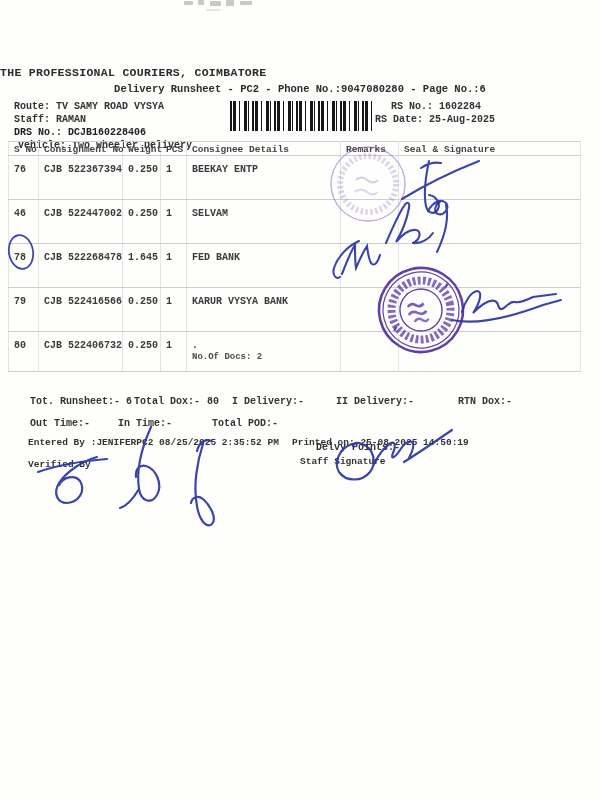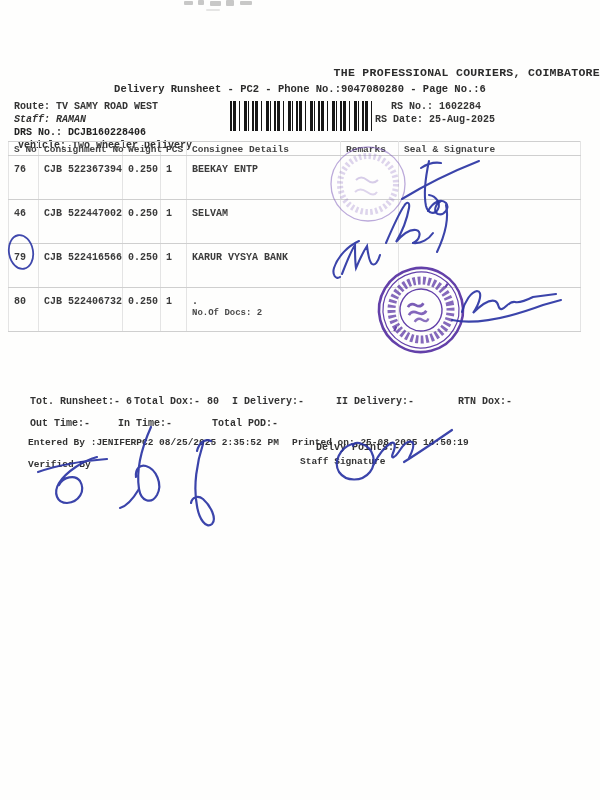--- a/index.html
+++ b/index.html
@@ -2,25 +2,25 @@
 <html><head>
 <meta charset="utf-8">
 <style>
   html,body{margin:0;padding:0;background:#ffffff;}
   .page{
     position:relative;width:600px;height:800px;background:#fefefd;
     font-family:"Liberation Mono","DejaVu Sans Mono",monospace;
     color:#3a3a3a;overflow:hidden;
   }
   .print{position:absolute;font-weight:bold;white-space:nowrap;}
-  .t-title{top:66px;left:0;width:600px;text-align:right;font-size:11.5px;color:#2c2c2c;letter-spacing:.3px;}
+  .t-title{top:66px;left:0;width:600px;text-align:left;font-size:11.5px;color:#2c2c2c;letter-spacing:.3px;}
   .t-sub{top:83px;left:0;width:600px;text-align:center;font-size:10.5px;color:#2c2c2c;}
   .info{font-size:10px;color:#333;}
   .l-route{top:101px;left:14px;}
-  .l-staff{top:114px;left:14px;font-style:italic;}
+  .l-staff{top:114px;left:14px;}
   .l-drs{top:127px;left:14px;color:#222;}
   .l-vehicle{top:140px;left:18px;}
   .l-rsno{top:101px;left:391px;}
   .l-rsdate{top:114px;left:375px;}
   .barcode{
     position:absolute;left:230px;top:101px;width:142px;height:30px;
     background:repeating-linear-gradient(90deg,
       #171717 0 2px,#fff 2px 3px,#171717 3px 6px,#fff 6px 9px,
       #171717 9px 10px,#fff 10px 14px,#171717 14px 17px,#fff 17px 18px,
       #171717 18px 19px,#fff 19px 22px);
@@ -61,21 +61,21 @@
     <span class="speck" style="left:198px;top:0px;width:6px;height:5px;"></span>
     <span class="speck" style="left:210px;top:1px;width:11px;height:5px;"></span>
     <span class="speck" style="left:226px;top:0px;width:8px;height:6px;"></span>
     <span class="speck" style="left:240px;top:1px;width:12px;height:4px;"></span>
     <span class="speck" style="left:206px;top:9px;width:14px;height:2px;opacity:.25;"></span>
   </div>
 
   <div class="print t-title">THE PROFESSIONAL COURIERS, COIMBATORE</div>
   <div class="print t-sub">Delivery Runsheet - PC2 - Phone No.:9047080280 - Page No.:6</div>
 
-  <div class="print info l-route"><span>Route:</span> <span>TV SAMY ROAD WEST</span></div>
+  <div class="print info l-route"><span>Route:</span> <span>TV SAMY ROAD VYSYA</span></div>
   <div class="print info l-staff"><span>Staff:</span> <span>RAMAN</span></div>
   <div class="print info l-drs"><span>DRS No.:</span> <span>DCJB160228406</span></div>
   <div class="print info l-vehicle"><span>Vehicle:</span> <span>Two Wheeler Delivery</span></div>
 
   <div class="barcode"></div>
 
   <div class="print info l-rsno"><span>RS No.:</span> <span>1602284</span></div>
   <div class="print info l-rsdate"><span>RS Date:</span> <span>25-Aug-2025</span></div>
 
   <table class="runsheet">
@@ -112,20 +112,29 @@
         <tr>
           <td>46</td>
           <td>CJB 522447002</td>
           <td>0.250</td>
           <td class="c-pcs">1</td>
           <td>SELVAM</td>
           <td></td>
           <td></td>
         </tr>
         <tr>
+          <td>78</td>
+          <td>CJB 522268478</td>
+          <td>1.645</td>
+          <td class="c-pcs">1</td>
+          <td>FED BANK</td>
+          <td></td>
+          <td></td>
+        </tr>
+        <tr>
           <td>79</td>
           <td>CJB 522416566</td>
           <td>0.250</td>
           <td class="c-pcs">1</td>
           <td>KARUR VYSYA BANK</td>
           <td></td>
           <td></td>
         </tr>
         <tr>
           <td>80</td>

